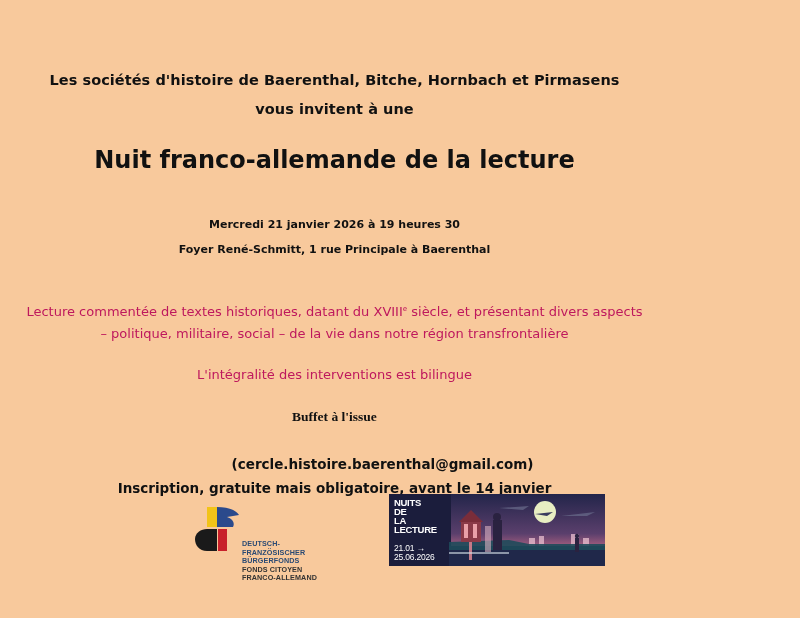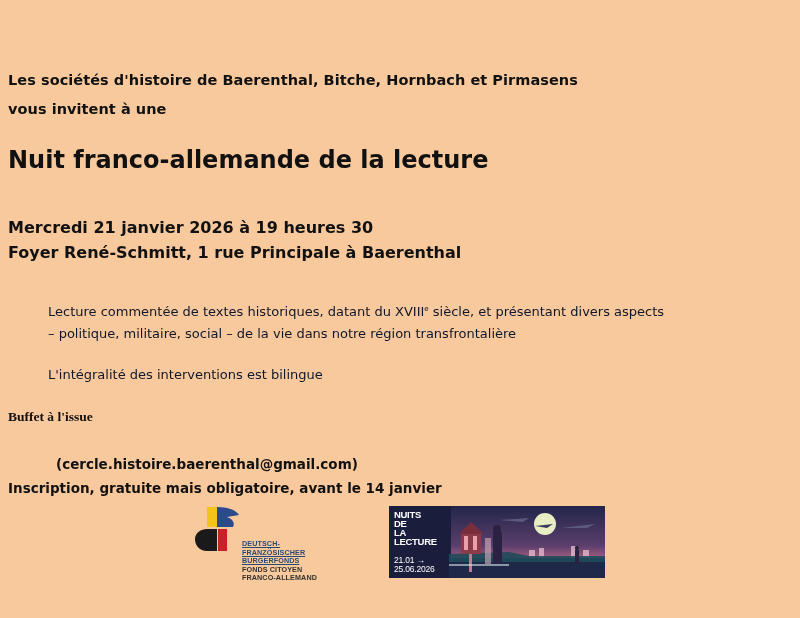--- a/index.html
+++ b/index.html
@@ -10,30 +10,30 @@
       width: 800px;
       height: 618px;
       background: #f8c99c;
       position: relative;
       overflow: hidden;
       font-family: "DejaVu Sans", sans-serif;
       color: #111;
     }
     .line {
       position: absolute;
-      left: 8px;
+      left: 0;
       width: 669px;
-      text-align: left;
+      text-align: center;
       white-space: nowrap;
     }
     .bold { font-weight: bold; }
     .intro { font-size: 14.5px; letter-spacing: 0.05px; }
     .title { font-size: 24px; font-weight: bold; }
-    .event { font-size: 16px; font-weight: bold; }
-    .desc  { font-size: 13px; color: #0f172a; margin-left: 40px; }
+    .event { font-size: 11px; font-weight: bold; }
+    .desc  { font-size: 13px; color: #be185d; }
     .info  { font-size: 13.5px; font-weight: bold; }
     sup.ordinal { font-size: 7px; vertical-align: 5px; }
 
     
     .dfb-logo {
       position: absolute;
       left: 193px;
       top: 505px;
       width: 120px;
       height: 78px;
@@ -43,27 +43,27 @@
       left: 49px;
       top: 35px;
       font-family: "Liberation Sans", sans-serif;
       font-weight: bold;
       font-size: 7.2px;
       line-height: 8.6px;
       color: #333;
       letter-spacing: 0.1px;
       white-space: nowrap;
     }
-    .dfb-text .t1 { color: #2b4a73; text-decoration: underline; }
+    .dfb-text .t1 { color: #2b4a73; }
 
     
     .ndl-banner {
       position: absolute;
       left: 389px;
-      top: 506px;
+      top: 494px;
       width: 216px;
       height: 72px;
       background: #be185d;
       overflow: hidden;
     }
     .ndl-text {
       position: absolute;
       left: 5px;
       top: 4px;
       font-family: "Liberation Sans", sans-serif;

